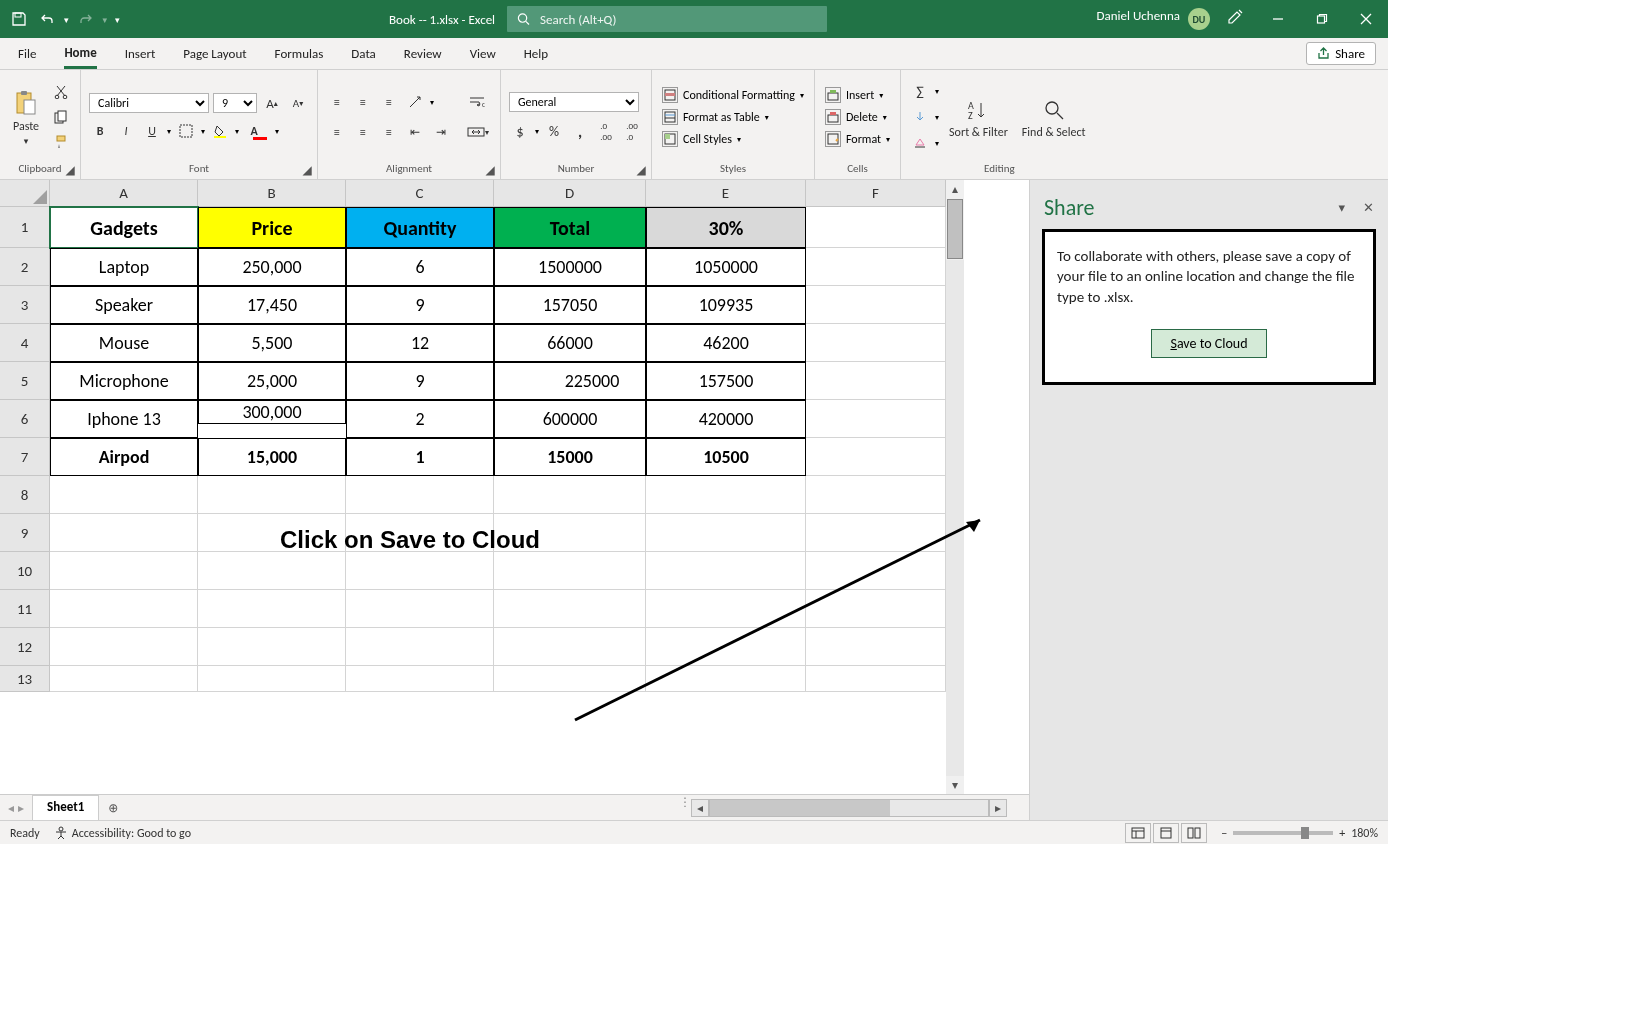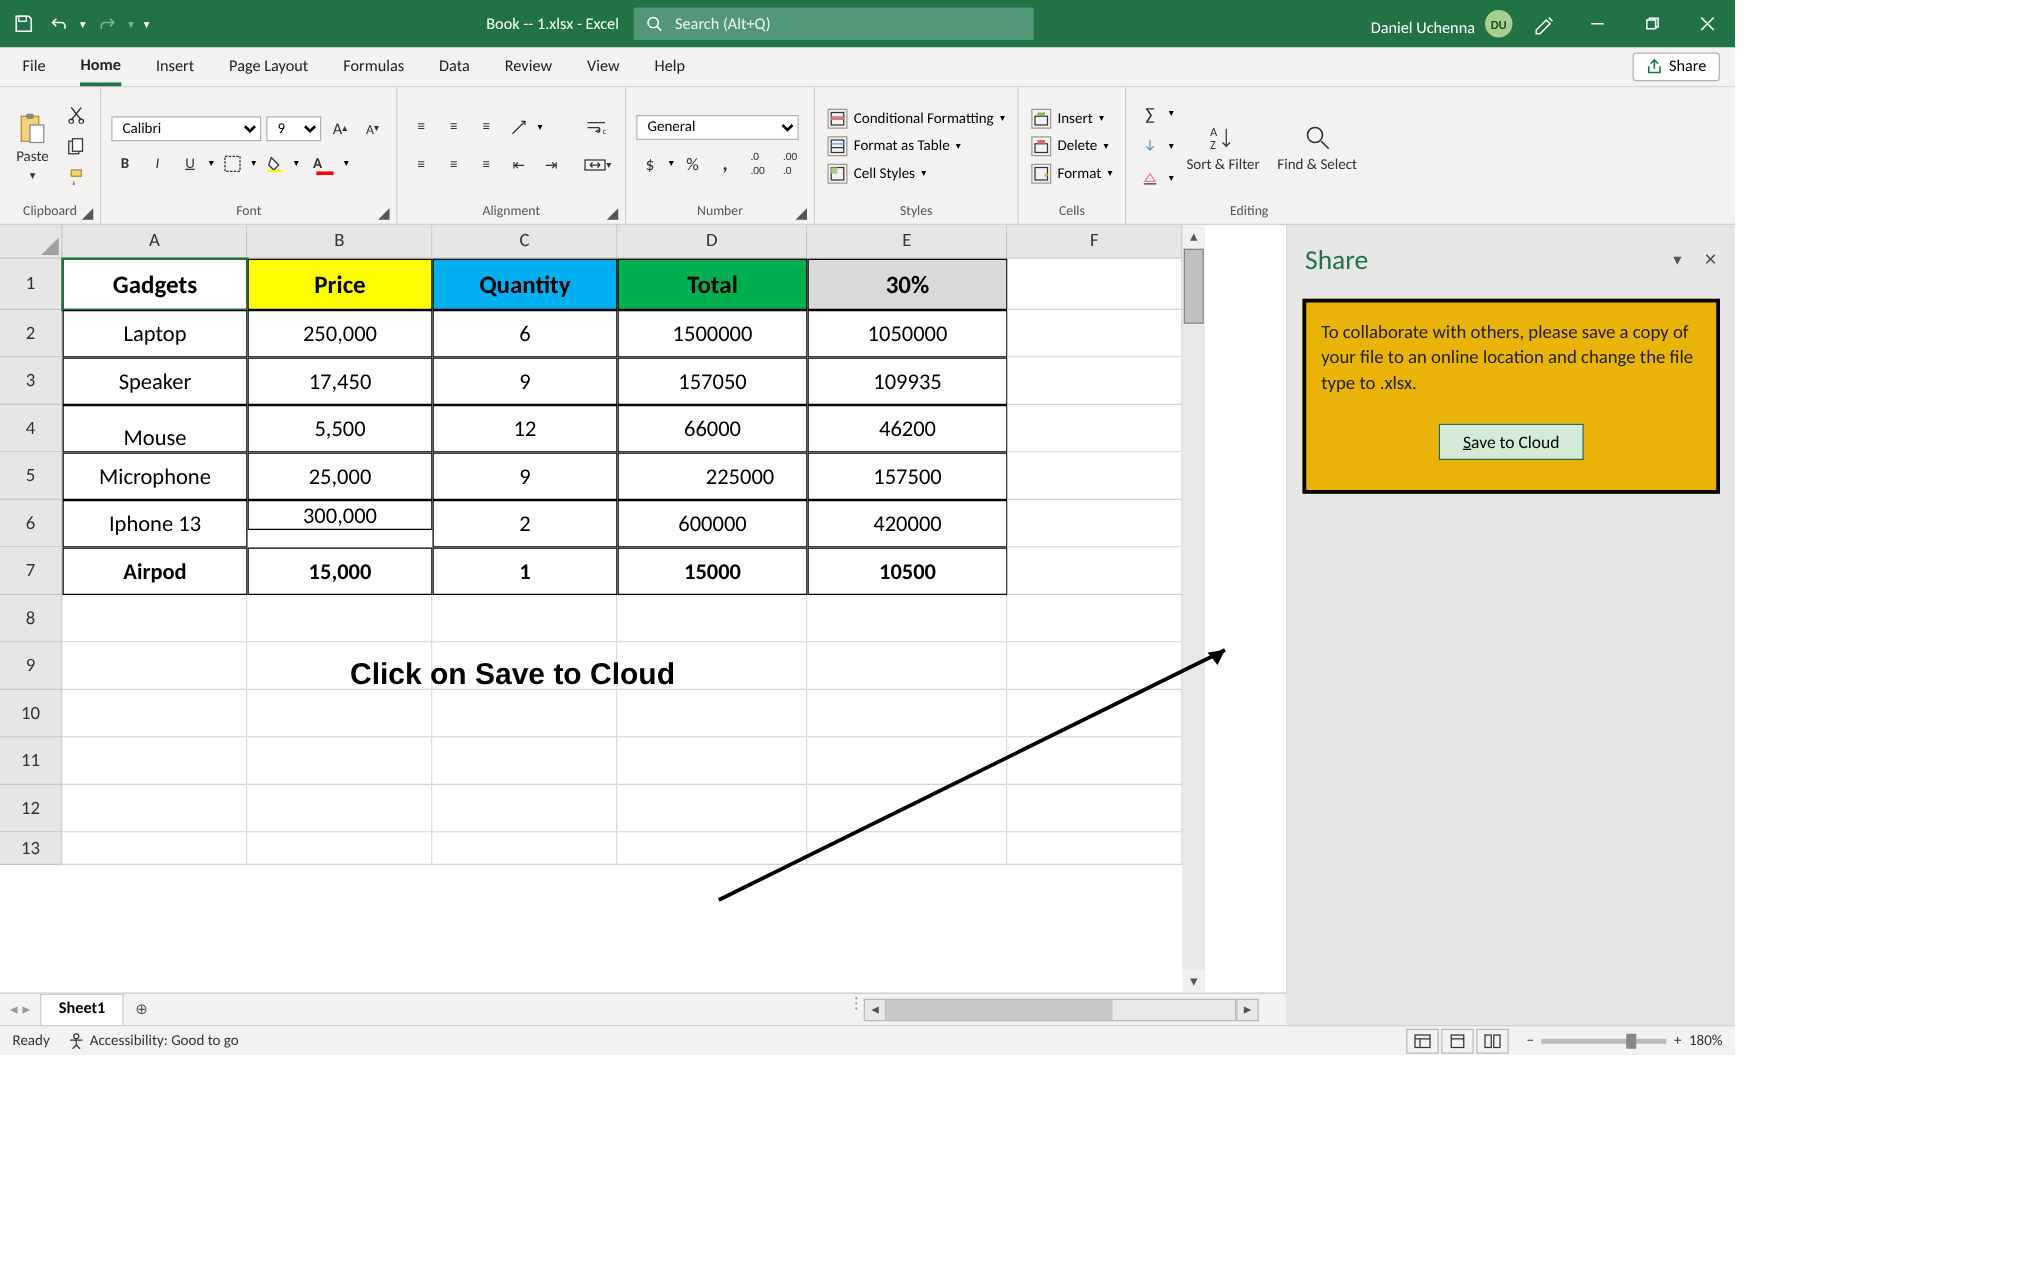--- a/index.html
+++ b/index.html
@@ -6,21 +6,21 @@
 body { width: 1388px; height: 871px; background: #fff; font-size: 12px; overflow: hidden; position: relative; }
 
 
 .titlebar { height: 38px; background: #217346; display: flex; align-items: center; color: #fff; font-size: 12px; }
 .titlebar .qat { display: flex; gap: 6px; padding-left: 8px; align-items: center; }
 .titlebar .qat .icon { width: 22px; height: 22px; display: flex; align-items: center; justify-content: center; fill: #fff; stroke: #fff; }
 .titlebar .title { margin-left: auto; margin-right: 12px; font-size: 13px; }
 .searchbox { flex: 0 0 320px; height: 26px; background: #529878; display: flex; align-items: center; padding: 0 10px; gap: 10px; border-radius:1px;}
 .searchbox input { background: transparent; border: none; color: #fff; outline: none; font-size: 13px; width:100%; }
 .searchbox input::placeholder { color: #fff; opacity: 0.9; }
-.titlebar .user { margin-left: auto; display: flex; align-items: flex-end; gap: 8px; font-size: 13px; }
+.titlebar .user { margin-left: auto; display: flex; align-items: flex-start; gap: 8px; font-size: 13px; }
 .avatar { width: 22px; height: 22px; border-radius: 50%; background: #a8d08d; color: #1e4b32; font-size: 10px; font-weight:600; display: flex; align-items: center; justify-content: center; }
 .winctrl { display: flex; margin-left: 12px; }
 .winctrl div { width: 44px; height: 38px; display: flex; align-items: center; justify-content: center; }
 .winctrl svg{stroke:#fff;}
 
 
 .ribbon-tabs { height: 32px; background: #f3f2f1; border-bottom: 1px solid #d0d0d0; display: flex; align-items: center; padding-left: 18px; gap: 28px; font-size: 13px; }
 .ribbon-tabs .tab { cursor: pointer; color: #222; height:100%; display:flex; align-items:center;}
 .ribbon-tabs .tab.selected { font-weight: 600; border-bottom: 3px solid #217346; }
 .share-btn { margin-left: auto; margin-right: 12px; border: 1px solid #b3b3b3; padding: 3px 10px; display: flex; gap: 5px; align-items: center; background:#fff; border-radius:3px; font-size:13px;}
@@ -62,21 +62,21 @@
 .vscroll { width:18px; background:#f0f0f0; display:flex; flex-direction:column; }
 .vscroll .arrow { height:18px; display:flex;align-items:center;justify-content:center;color:#555;}
 .vscroll .thumb { background:#c0c0c0; margin:1px; flex:0 0 60px; border:1px solid #888;}
 .vscroll .track { flex:1; background:#e8e8e8;}
 
 
 .share-pane { width: 358px; background: #e6e6e6; display: flex; flex-direction: column; padding: 8px 12px;}
 .share-pane-header { display: flex; align-items: center; justify-content: space-between; padding:6px 2px;}
 .share-pane-title { font-size: 22px; color: #217346; font-weight: 400;}
 .share-pane-ctrl { display: flex; gap: 18px; color:#555; font-size:13px;}
-.share-box { border: 3px solid #000; padding: 14px 12px 24px 12px; margin-top: 12px; background:#eab308;}
+.share-box { border: 3px solid #000; padding: 14px 12px 24px 12px; margin-top: 2px; background:#ffffff;}
 .share-box p { font-size: 15px; color: #222; line-height: 1.35; }
 .save-cloud-btn { margin: 22px auto 0 auto; display: block; border: 1px solid #2a6a46; background: #d4ead7; padding: 5px 18px; font-size: 14px; }
 .save-cloud-btn u{text-decoration:underline;}
 
 
 .tabstrip { height: 26px; display: flex; align-items: stretch; border-top:1px solid #ccc; background:#f3f2f1;}
 .tabnav { display:flex; align-items:center; padding:0 8px; gap:4px; color:#999;}
 .sheettab { background:#fff; border:1px solid #ccc; border-bottom:none; padding:3px 14px; font-size:13px; font-weight:600;}
 .addsheet{display:flex;align-items:center;justify-content:center;width:28px;color:#555;}
 .hscroll{flex:1;display:flex;align-items:center;padding:0 2px;gap:0;}
@@ -525,21 +525,21 @@
                   <span>157050</span>
                 </div>
                 <div class="cell brd" style="width: 160px; height: 38px;">
                   <span>109935</span>
                 </div>
                 <div class="cell" style="width: 140px; height: 38px;">
                   <span></span>
                 </div>
               </div>
               <div style="display: flex;">
-                <div class="cell brd" style="width: 148px; height: 38px; align-items: flex-end;">
+                <div class="cell brd" style="width: 148px; height: 38px;">
                   <span>Mouse</span>
                 </div>
                 <div class="cell brd" style="width: 148px; height: 38px;">
                   <span>5,500</span>
                 </div>
                 <div class="cell brd" style="width: 148px; height: 38px;">
                   <span>12</span>
                 </div>
                 <div class="cell brd" style="width: 152px; height: 38px;">
                   <span>66000</span>

